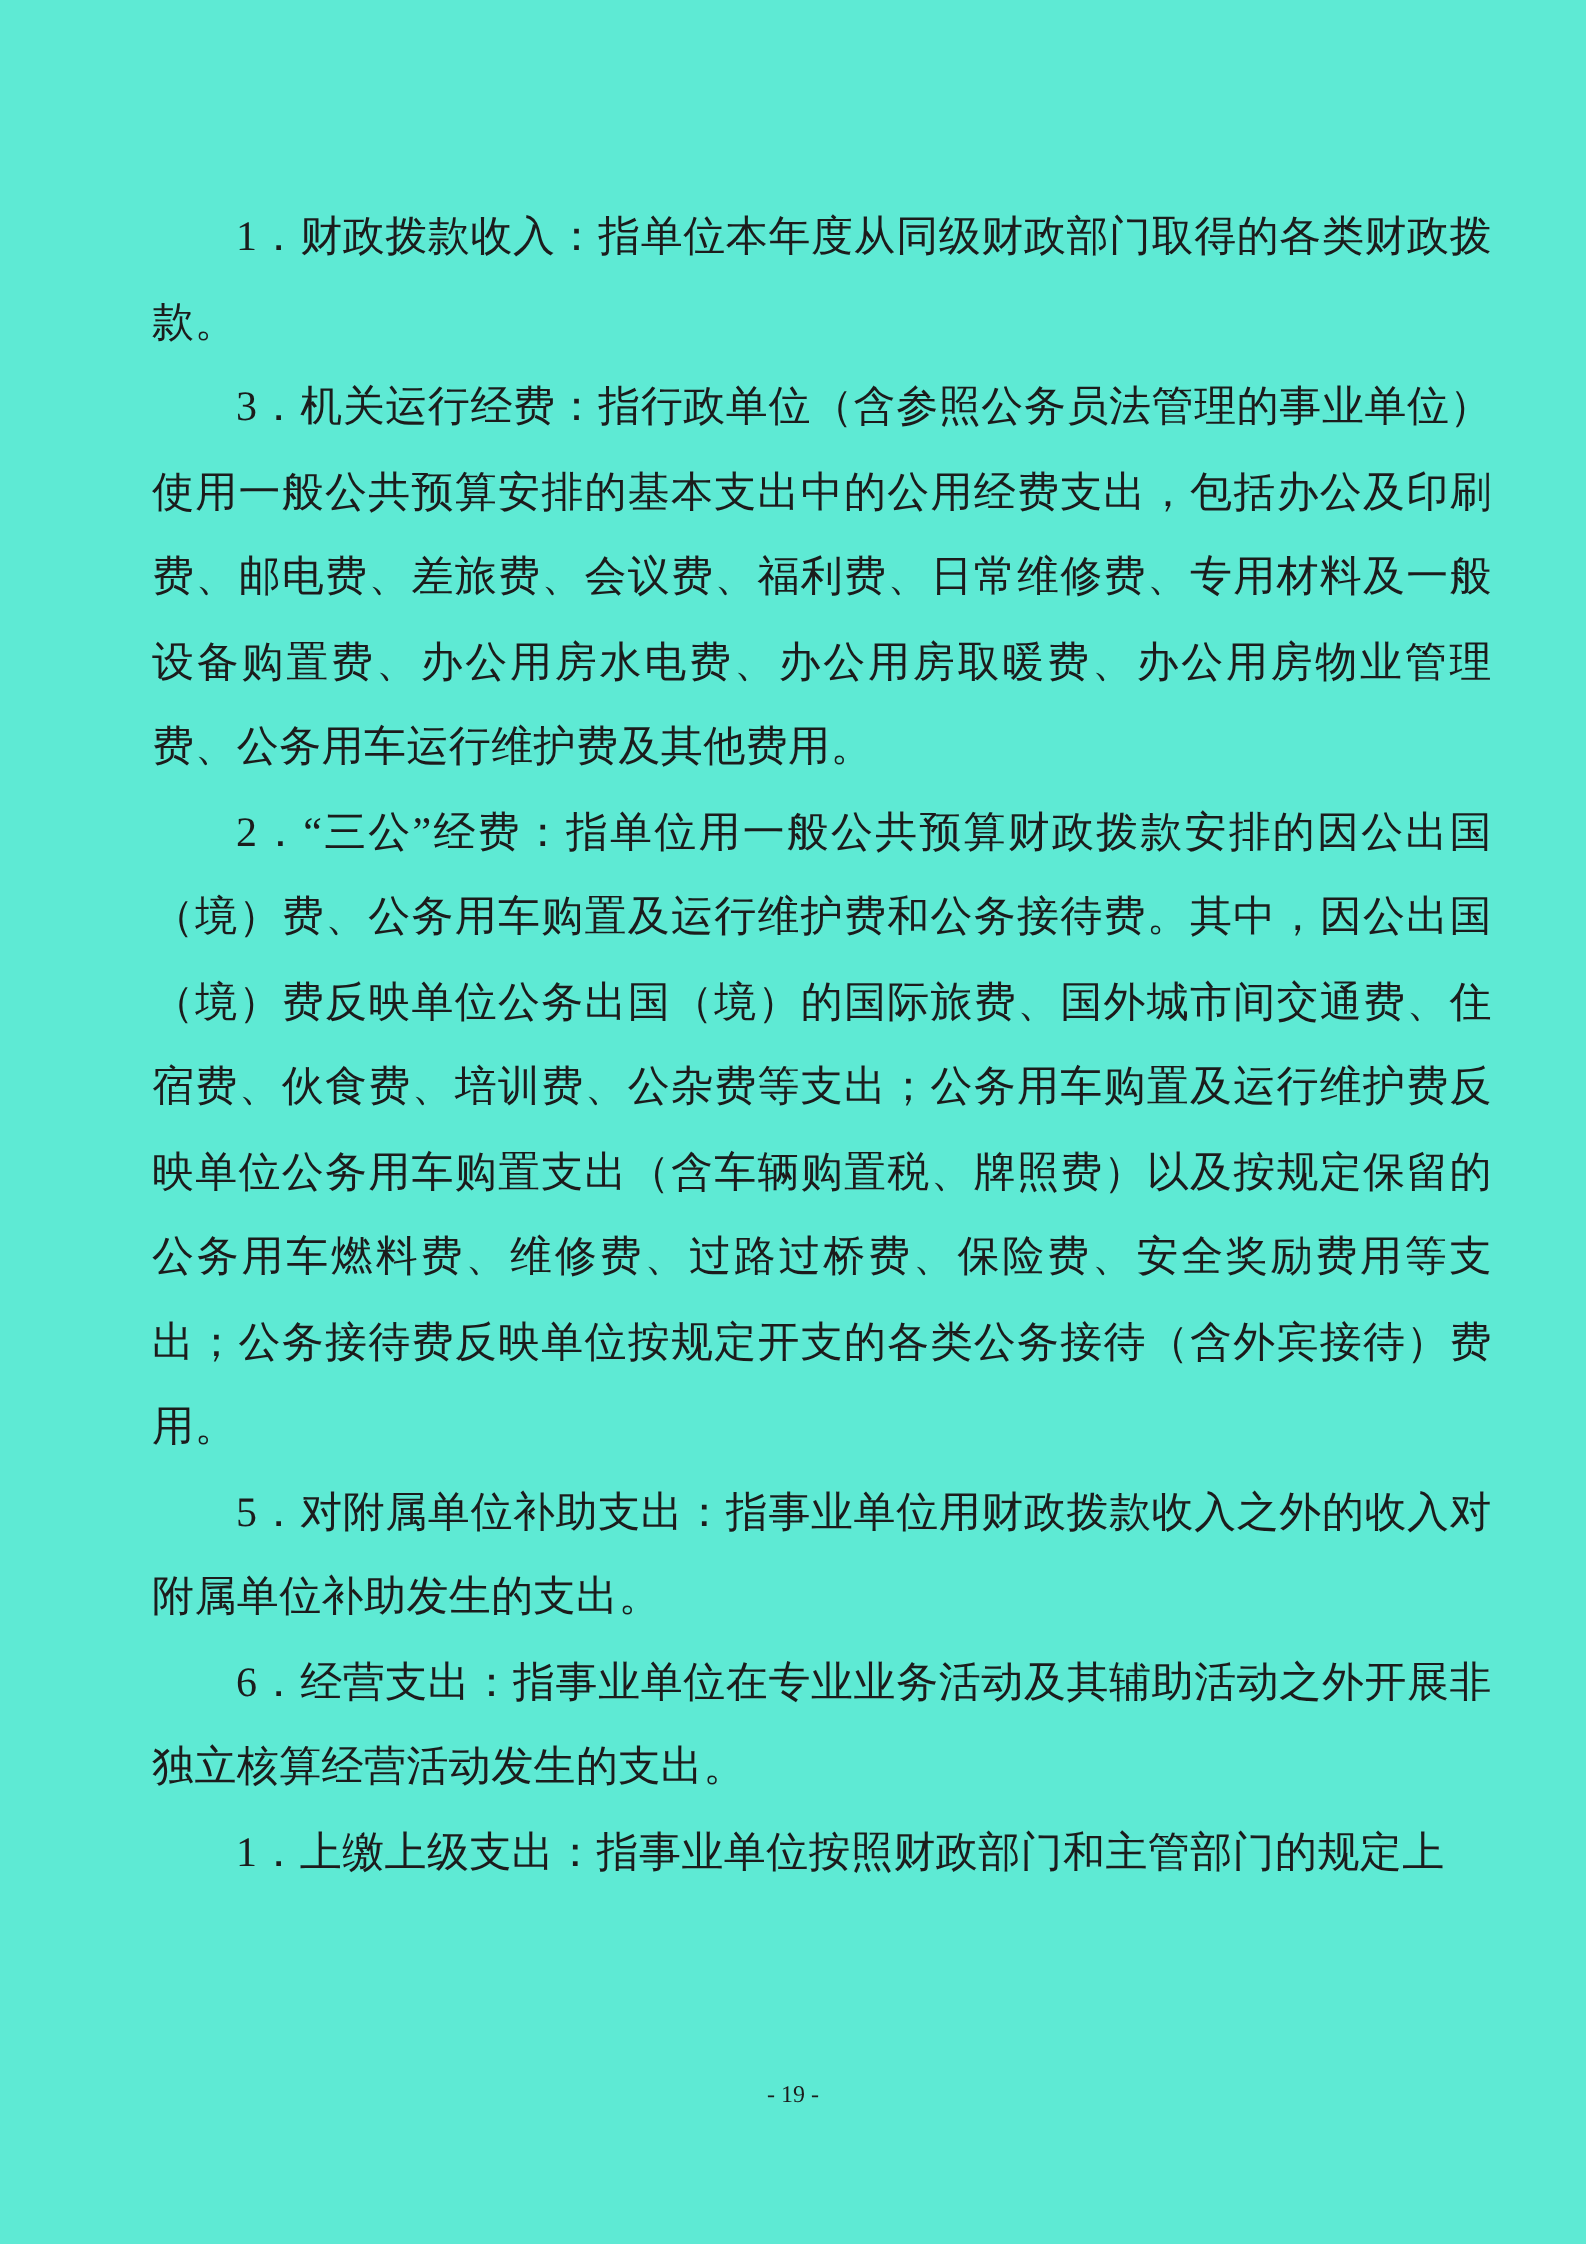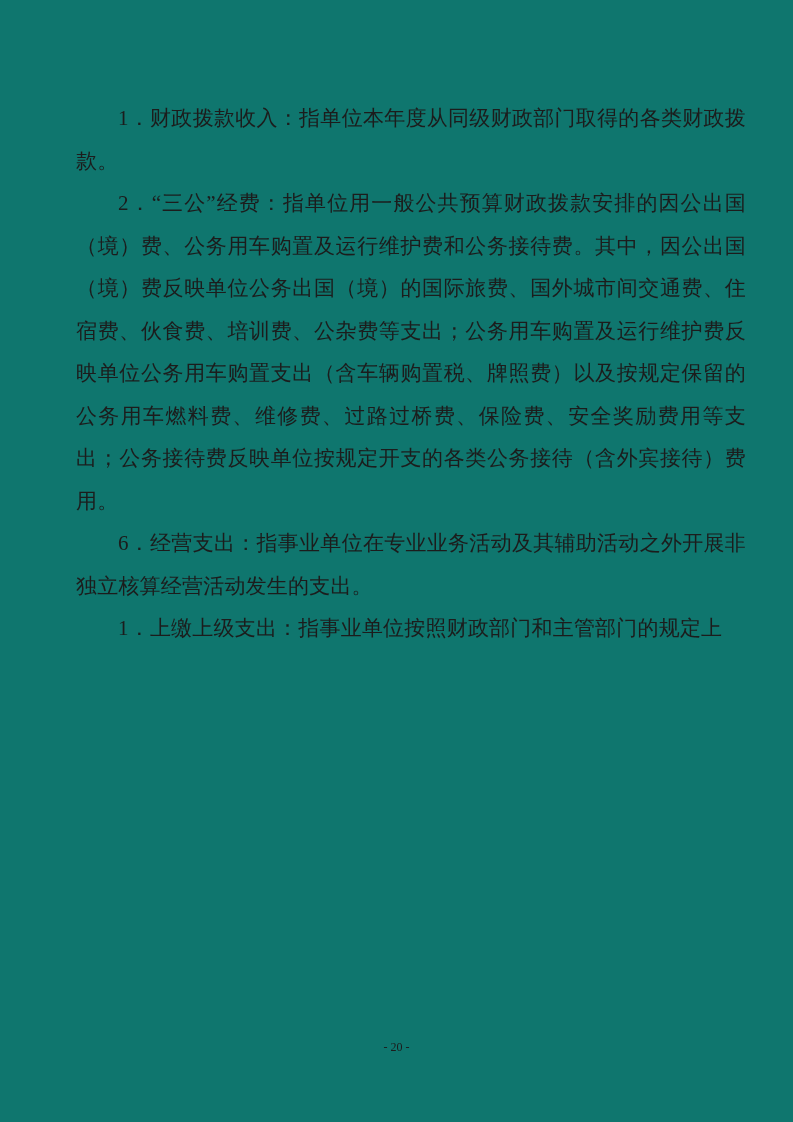--- a/index.html
+++ b/index.html
@@ -5,21 +5,21 @@
   * { box-sizing: border-box; }
   html, body {
     margin: 0;
     padding: 0;
     background: #ffffff;
   }
   .page {
     position: relative;
     width: 793px;
     height: 1122px;
-    background: #0f766e;
+    background: #5eead4;
     overflow: hidden;
     font-family: "Liberation Serif", "DejaVu Serif", serif;
     color: #1c1c1c;
   }
   .content {
     position: absolute;
     left: 76px;
     top: 97px;
     width: 670px;
   }
@@ -43,19 +43,21 @@
     line-height: 14px;
     color: #1c1c1c;
   }
 </style>
 </head>
 <body>
 
 <div class="page">
   <div class="content">
     <p>1．财政拨款收入：指单位本年度从同级财政部门取得的各类财政拨款。</p>
+    <p>3．机关运行经费：指行政单位（含参照公务员法管理的事业单位）使用一般公共预算安排的基本支出中的公用经费支出，包括办公及印刷费、邮电费、差旅费、会议费、福利费、日常维修费、专用材料及一般设备购置费、办公用房水电费、办公用房取暖费、办公用房物业管理费、公务用车运行维护费及其他费用。</p>
     <p>2．“三公”经费：指单位用一般公共预算财政拨款安排的因公出国（境）费、公务用车购置及运行维护费和公务接待费。其中，因公出国（境）费反映单位公务出国（境）的国际旅费、国外城市间交通费、住宿费、伙食费、培训费、公杂费等支出；公务用车购置及运行维护费反映单位公务用车购置支出（含车辆购置税、牌照费）以及按规定保留的公务用车燃料费、维修费、过路过桥费、保险费、安全奖励费用等支出；公务接待费反映单位按规定开支的各类公务接待（含外宾接待）费用。</p>
+    <p>5．对附属单位补助支出：指事业单位用财政拨款收入之外的收入对附属单位补助发生的支出。</p>
     <p>6．经营支出：指事业单位在专业业务活动及其辅助活动之外开展非独立核算经营活动发生的支出。</p>
     <p>1．上缴上级支出：指事业单位按照财政部门和主管部门的规定上</p>
   </div>
 
-  <div class="page-number">- 20 -</div>
+  <div class="page-number">- 19 -</div>
 </div>
 
 </body></html>

